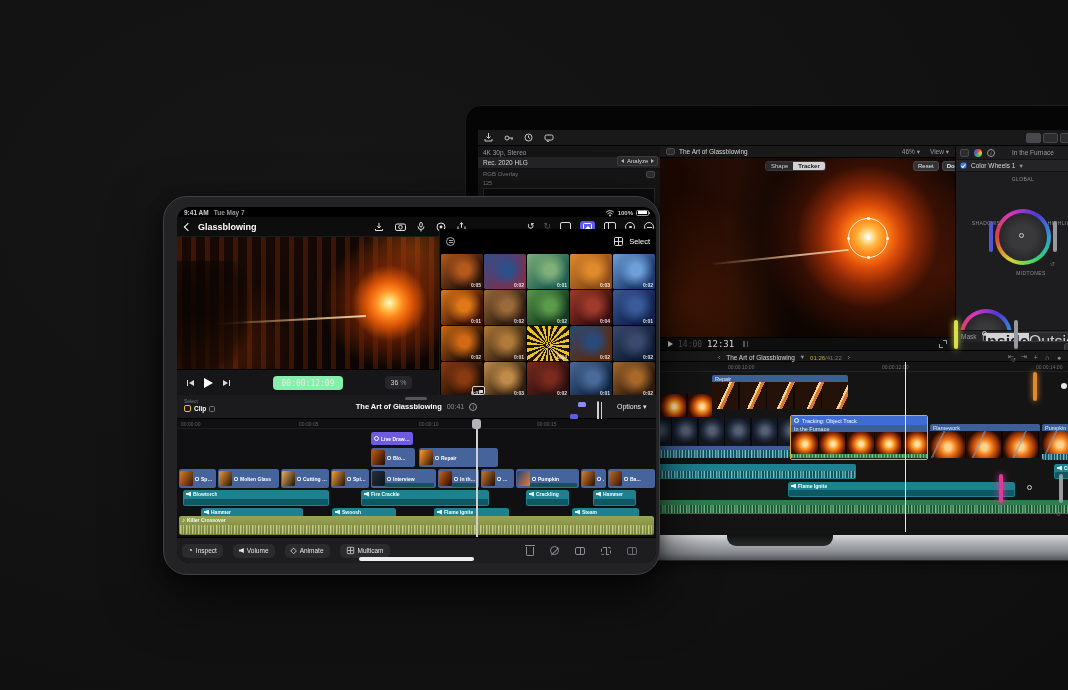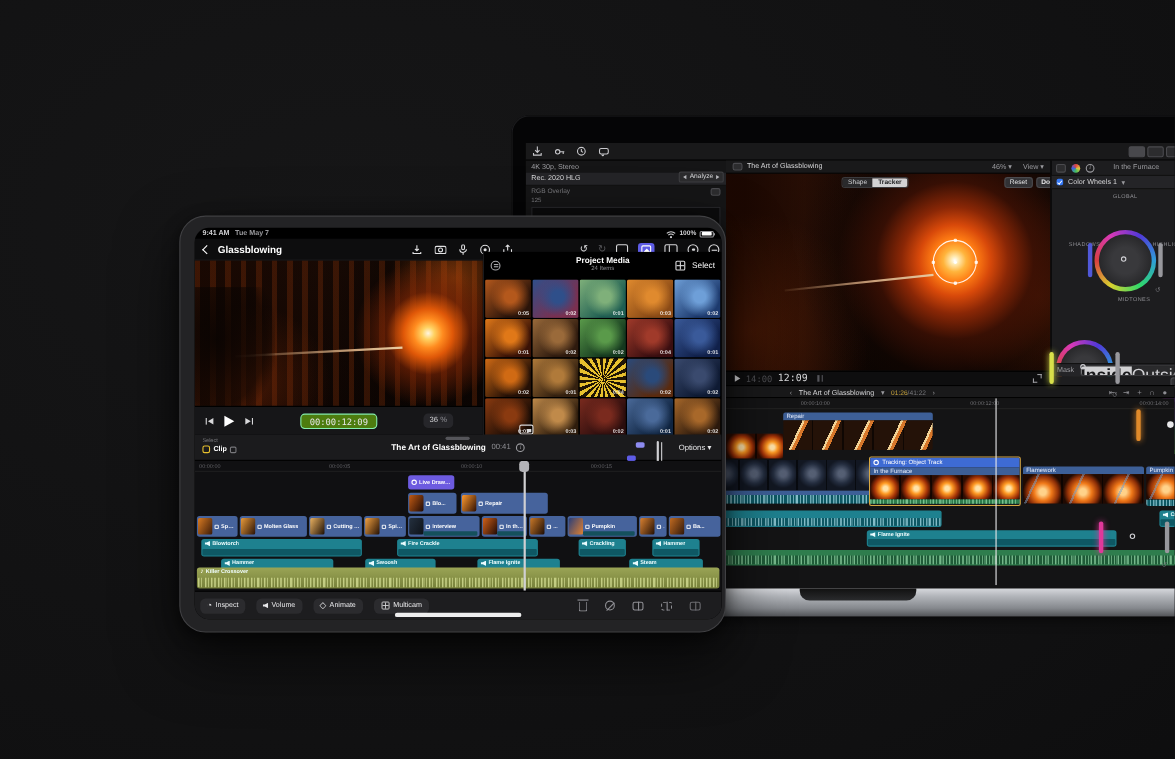--- a/index.html
+++ b/index.html
@@ -112,21 +112,21 @@
     radial-gradient(circle at 90% 12%, rgba(230,100,15,.45), rgba(0,0,0,0) 22%),
     radial-gradient(circle at 20% 85%, rgba(150,50,8,.35), rgba(0,0,0,0) 30%),
     repeating-linear-gradient(90deg, rgba(190,70,12,.22) 0 5px, rgba(0,0,0,0) 5px 14px),
     linear-gradient(90deg, rgba(25,8,2,.9), rgba(20,6,2,.3) 45%, rgba(10,4,2,.7) 75%),
     linear-gradient(#190b05,#0b0503);}
   .ibrowser{background:#000;border-left:1px solid #1a1a1c;}
   .bgrid{display:grid;grid-template-columns:repeat(5,1fr);grid-auto-rows:35px;gap:1px;padding:1px;}
   .thumb{position:relative;border-radius:1.5px;overflow:hidden;}
   .dur{position:absolute;right:2px;bottom:1px;color:rgba(255,255,255,.85);font-size:5px;font-weight:600;}
   .itransport{background:#161618;border-top:1px solid #000;}
-  .tpill{background:#4d7c0f;border:1px solid #86efac;border-radius:4px;color:#e8e8ea;font-size:8px;
+  .tpill{background:#4d7c0f;border:7px solid #86efac;border-radius:4px;color:#e8e8ea;font-size:8px;
     display:flex;align-items:center;justify-content:center;}
   .zpill{background:#26262a;border-radius:4px;color:#d2d2d5;font-size:7px;display:flex;align-items:center;justify-content:center;gap:2px;}
   .play{width:0;height:0;border-left:9px solid #fff;border-top:5.5px solid transparent;border-bottom:5.5px solid transparent;}
   .skiptri{width:0;height:0;border-left:5px solid #d8d8da;border-top:3px solid transparent;border-bottom:3px solid transparent;}
   .skiptri.rev{transform:rotate(180deg);}
   .skipbar{width:1px;height:6px;background:#d8d8da;}
   .pip{width:13px;height:9px;border:1px solid #d8d8da;border-radius:2px;position:relative;}
   .pip::after{content:"";position:absolute;right:1px;bottom:1px;width:4px;height:3px;background:#d8d8da;border-radius:.5px;}
   .itlh{background:#1b1b1d;border-bottom:1px solid #000;}
   .chip-ic{width:7px;height:7px;border:1.5px solid #e8c12e;border-radius:2px;}
@@ -263,21 +263,21 @@
           <div class="a thandle" style="left:-2px;top:18px;"></div>
           <div class="a thandle" style="right:-2px;top:18px;"></div>
           <div class="a thandle" style="left:18px;top:-2px;"></div>
           <div class="a thandle" style="left:18px;bottom:-2px;"></div>
         </div>
       </div>
 
       <div class="a mtcbar f" style="left:182px;top:207px;width:295px;height:13px;padding:0 8px;gap:5px;">
         <span style="width:0;height:0;border-left:5px solid #cfcfd2;border-top:3px solid transparent;border-bottom:3px solid transparent;"></span>
         <span class="mono tx" style="color:#4e4e52;font-size:8px;">14:00</span>
-        <span class="mono tx" style="color:#d8d8da;font-size:9px;">12:09</span>
+        <span class="mono tx" style="color:#d8d8da;font-size:9px;">12:31</span>
         <span class="f" style="gap:2px;margin-left:4px;">
             <span style="width:1.5px;height:6px;background:#55555a;"></span>
             <span style="width:1.5px;height:6px;background:#55555a;"></span>
           </span>
         <span class="fsicon" style="margin-left:auto;"></span>
       </div>
 
       <div class="a mright" style="left:477px;top:16px;width:168px;height:204px;">
         <div class="f" style="height:14px;padding:0 4px;gap:5px;border-bottom:1px solid #111;">
           <span class="mseg" style="width:9px;height:8px;"></span>
@@ -472,24 +472,20 @@
       </div>
 
       <div class="a iviewer" style="left:0;top:30px;width:262px;height:132px;">
         <div class="a" style="left:14%;top:62%;width:58%;height:2px;background:linear-gradient(90deg,rgba(120,80,50,.15),#c8a078 70%,#eccfa4);transform:rotate(-3deg);"></div>
         <div class="a" style="left:-6%;top:18%;width:34%;height:90%;background:radial-gradient(ellipse at 40% 40%,rgba(10,4,2,.95),rgba(10,4,2,.55) 60%,rgba(10,4,2,0) 75%);"></div>
       </div>
 
       <div class="a ibrowser" style="left:262px;top:22px;width:217px;height:168px;">
         <div class="f" style="height:24px;padding:0 6px;position:relative;">
           <span class="filteric"></span>
-          <span class="a" style="left:0;right:0;top:3px;text-align:center;">
-            <div style="color:#fff;font-size:7.5px;font-weight:700;">Project Media</div>
-            <div style="color:#8e8e93;font-size:5.5px;">24 Items</div>
-          </span>
           <span class="f" style="margin-left:auto;gap:6px;z-index:2;">
             <span class="gridic"></span>
             <span class="tx" style="color:#fff;font-size:7.5px;">Select</span>
           </span>
         </div>
         <div class="bgrid">
             <div class="thumb" style="background: radial-gradient(circle at 55% 45%, rgb(180, 88, 28) 0px, rgb(180, 88, 28) 18%, rgba(0, 0, 0, 0) 60%), linear-gradient(135deg, rgb(180, 88, 28), rgb(42, 20, 10) 70%);">
               <div class="dur">0:05</div>
             </div>
             <div class="thumb" style="background: radial-gradient(circle at 55% 45%, rgb(47, 79, 138) 0px, rgb(47, 79, 138) 18%, rgba(0, 0, 0, 0) 60%), linear-gradient(135deg, rgb(47, 79, 138), rgb(122, 48, 80) 70%);">

